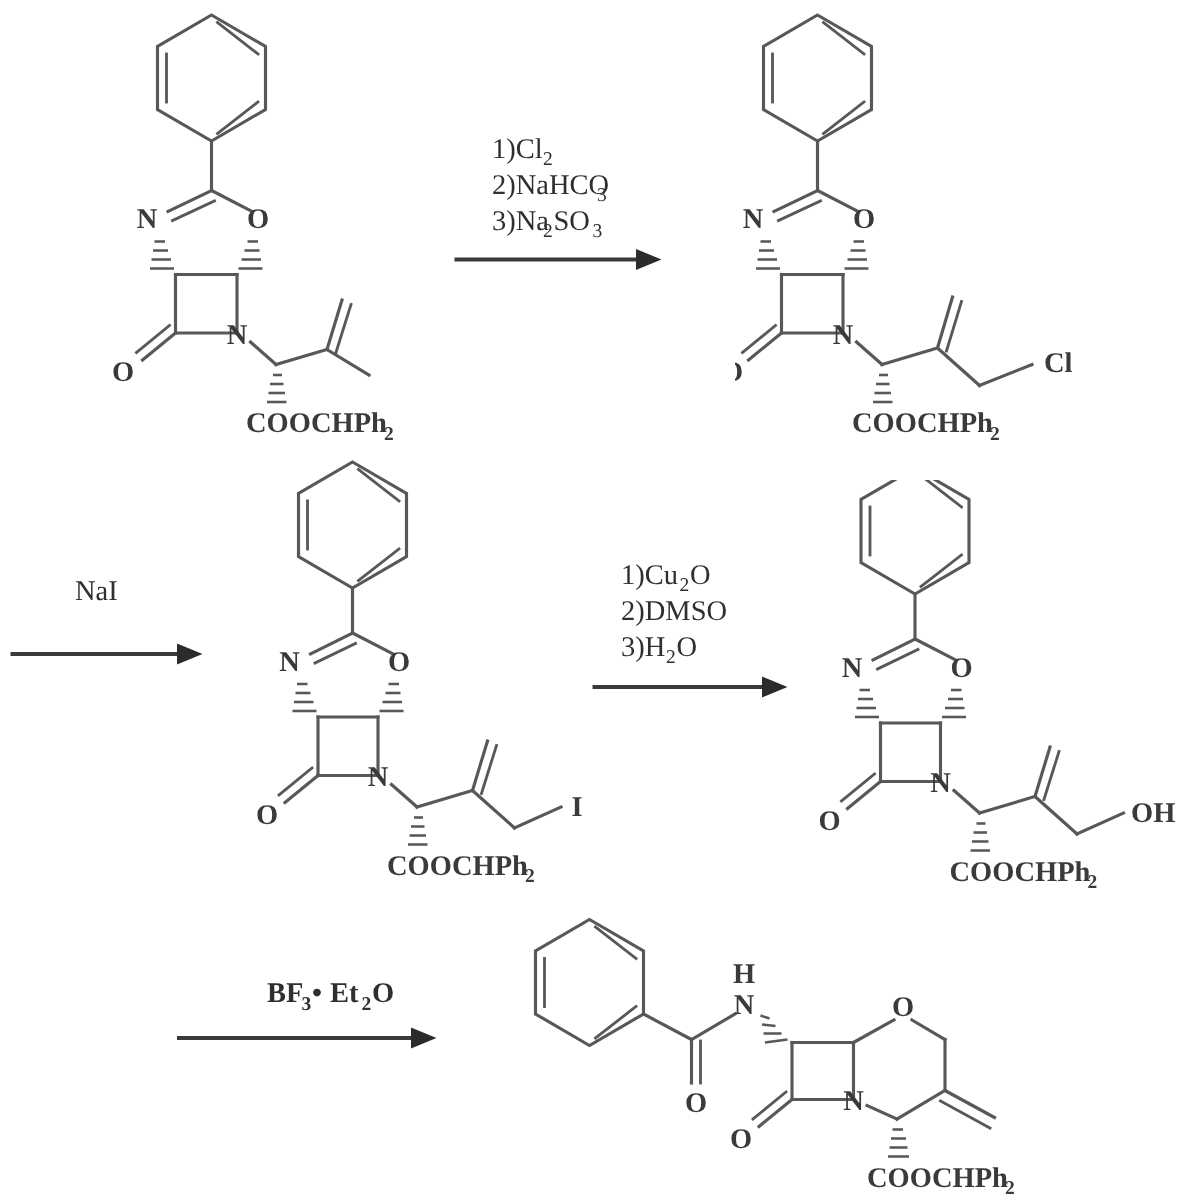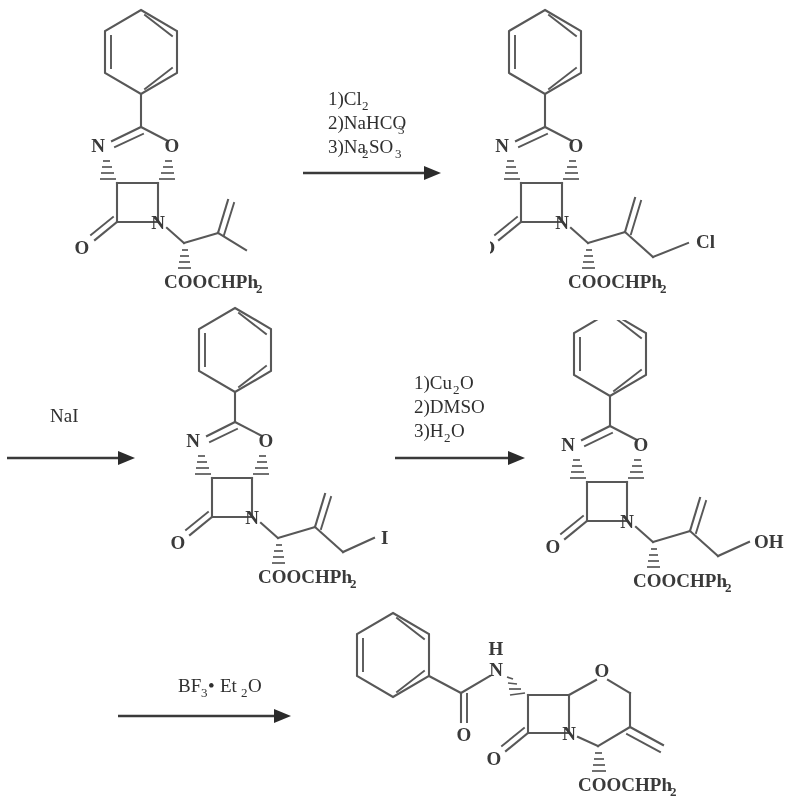--- a/index.html
+++ b/index.html
@@ -161,21 +161,21 @@
   <g>
     <line class="hash" x1="96" y1="250" x2="102" y2="250"></line>
     <line class="hash" x1="94" y1="256" x2="103" y2="256"></line>
     <line class="hash" x1="93" y1="262" x2="104" y2="262"></line>
     <line class="hash" x1="92" y1="268" x2="105" y2="268"></line>
   </g>
   <text class="grp" x="78" y="288">COOCHPh</text>
   <text class="sub" x="170" y="293">2</text>
 </svg>
 
-<div style="position:absolute;left:2px;top:398px;">
+<div style="position:absolute;left:2px;top:376px;">
   <svg width="150" height="80" viewBox="0 0 150 80">
     <text class="rg" x="48" y="24">NaI</text>
     <line class="arrow" x1="5" y1="60" x2="116" y2="60"></line>
     <polygon class="arrowhead" points="116,53 133,60 116,67"></polygon>
   </svg>
 </div>
 
 <svg style="position:absolute;left:165px;top:300px;" width="270" height="300" viewBox="0 0 270 300">
   <g>
     <polygon class="bond" points="70,8 106,29 106,71 70,92 34,71 34,29"></polygon>
@@ -299,21 +299,21 @@
   <g>
     <line class="hash" x1="111" y1="229" x2="117" y2="229"></line>
     <line class="hash" x1="109" y1="235" x2="118" y2="235"></line>
     <line class="hash" x1="108" y1="241" x2="119" y2="241"></line>
     <line class="hash" x1="107" y1="247" x2="120" y2="247"></line>
   </g>
   <text class="grp" x="93" y="267">COOCHPh</text>
   <text class="sub" x="185" y="272">2</text>
 </svg>
 
-<div style="position:absolute;left:112px;top:672px;">
+<div style="position:absolute;left:112px;top:648px;font-weight:bold;">
   <svg width="190" height="70" viewBox="0 0 190 70">
     <text class="rg" x="66" y="20">BF</text>
     <text class="rgs" x="89" y="25">3</text>
     <text class="rg" x="96" y="20">•</text>
     <text class="rg" x="108" y="20">Et</text>
     <text class="rgs" x="129" y="25">2</text>
     <text class="rg" x="136" y="20">O</text>
     <line class="arrow" x1="6" y1="44" x2="162" y2="44"></line>
     <polygon class="arrowhead" points="162,37 179,44 162,51"></polygon>
   </svg>

